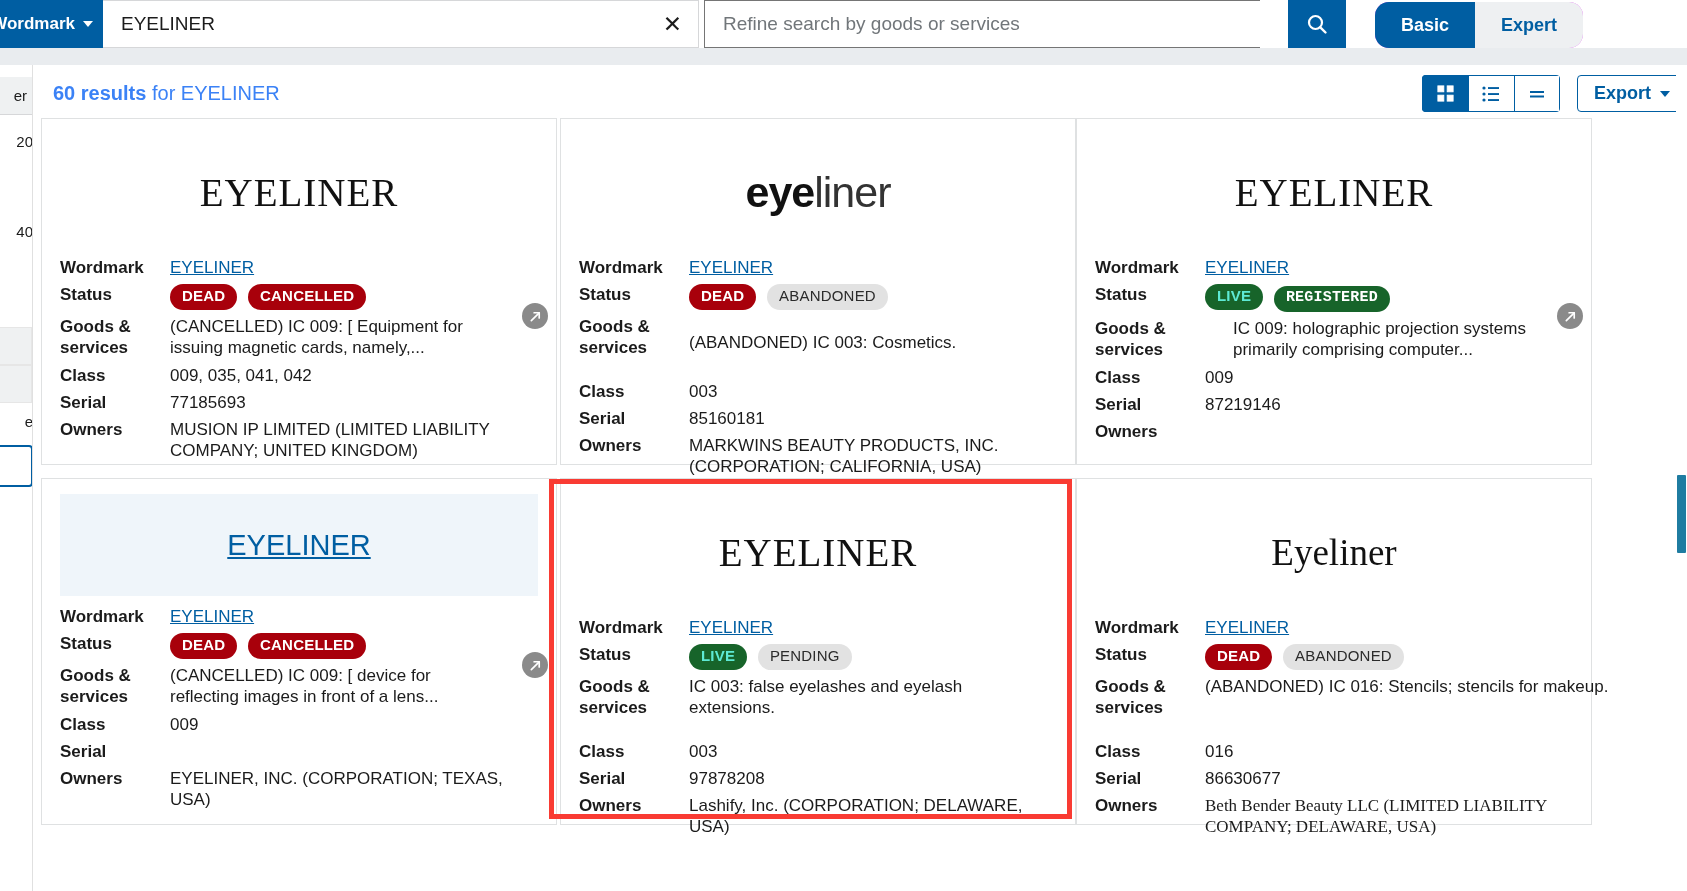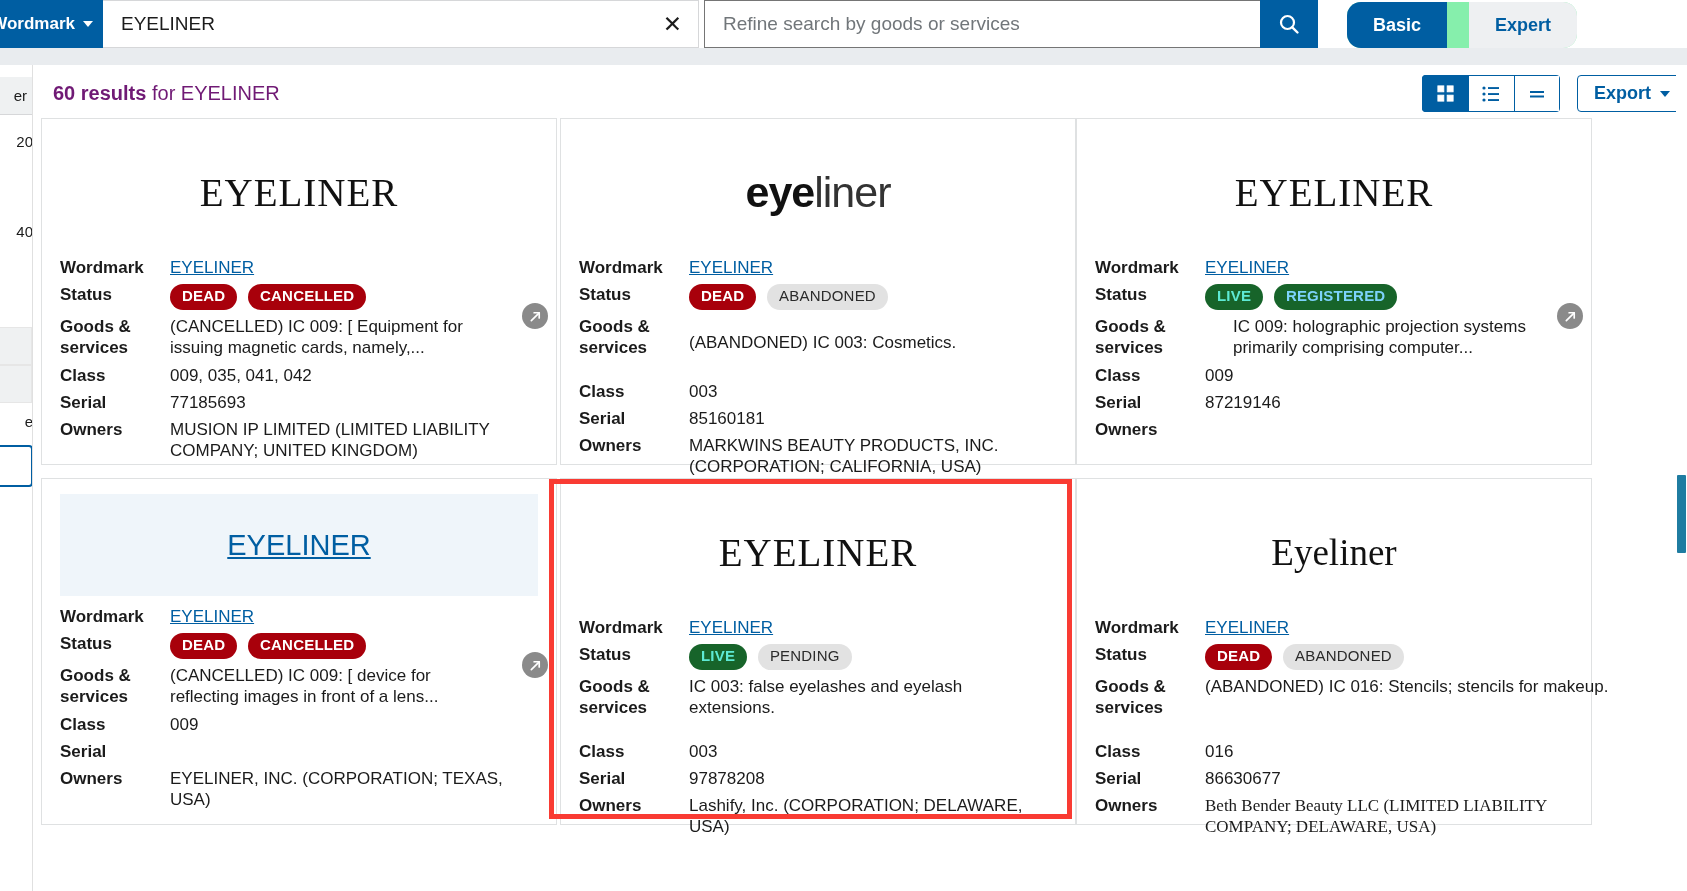--- a/index.html
+++ b/index.html
@@ -60,20 +60,21 @@
     position: absolute; right: 16px; top: 50%;
     transform: translateY(-50%);
     font-size: 23px; color: #1b1b1b;
     cursor: pointer; line-height: 1;
     font-weight: 400;
   }
 
   .refine-wrap {
     display: flex; align-items: stretch;
     margin-left: 5px;
+    gap: 28px;
   }
   .refine-search {
     width: 556px; height: 48px;
     border: 1px solid #757575;
     border-right: none;
     background: #fff;
     display: flex; align-items: center;
   }
   .refine-search input {
     border: none; outline: none;
@@ -93,32 +94,32 @@
     border: none;
   }
 
   .mode-toggle {
     display: flex; align-items: stretch;
     margin-left: 29px;
     height: 46px;
     margin-top: 2px;
     border-radius: 14px;
     overflow: hidden;
-    background: #86efac;
+    background: #d946ef;
   }
   .mode-btn {
     display: flex; align-items: center; justify-content: center;
     font-size: 18px; font-weight: 700;
     padding: 0 26px;
     cursor: pointer;
     border: none;
     font-family: "Liberation Sans", sans-serif;
   }
   .mode-btn.active { background: #005ea2; color: #ffffff; }
-  .mode-btn.inactive { background: #eef0f2; color: #005ea2; margin-left: 22px; }
+  .mode-btn.inactive { background: #eef0f2; color: #005ea2; }
 
   
   .grey-strip {
     position: absolute; left: 0; top: 48px;
     width: 1687px; height: 17px;
     background: #e9ecef;
   }
 
   
   .sidebar {
@@ -167,21 +168,21 @@
   
   .results-header {
     position: absolute; left: 33px; top: 65px;
     width: 1654px; height: 57px;
     background: #ffffff;
     display: flex; align-items: center;
   }
   .results-count {
     margin-left: 20px;
     font-size: 20px;
-    color: #701a75;
+    color: #3b82f6;
   }
   .results-count b { font-weight: 700; }
   .results-count .light { font-weight: 400; }
 
   .header-right {
     position: absolute; right: 0px; top: 10px;
     display: flex; align-items: stretch;
   }
   .view-toggle {
     display: flex; align-items: stretch;
@@ -290,21 +291,21 @@
     border-radius: 999px;
     padding: 3px 12px 4px 12px;
     font-size: 15px;
     font-weight: 700;
     margin-right: 6px;
     letter-spacing: 0.2px;
   }
   .badge.dead { background: #a8000b; color: #fff; }
   .badge.live { background: #17642a; color: #5eead4; }
   .badge.cancelled { background: #a8000b; color: #fff; }
-  .badge.registered { background: #17642a; color: #7dd3fc; }
+  .badge.registered { background: #17642a; color: #ffffff; font-family: Liberation Mono, monospace; }
   .badge.neutral { background: #e2e2e2; color: #2b2b2b; font-weight: 400; }
 
   .expand-icon {
     position: absolute;
     right: 8px;
     width: 26px; height: 26px;
     border-radius: 50%;
     background: #8a8a8a;
     display: flex; align-items: center; justify-content: center;
     cursor: pointer;

